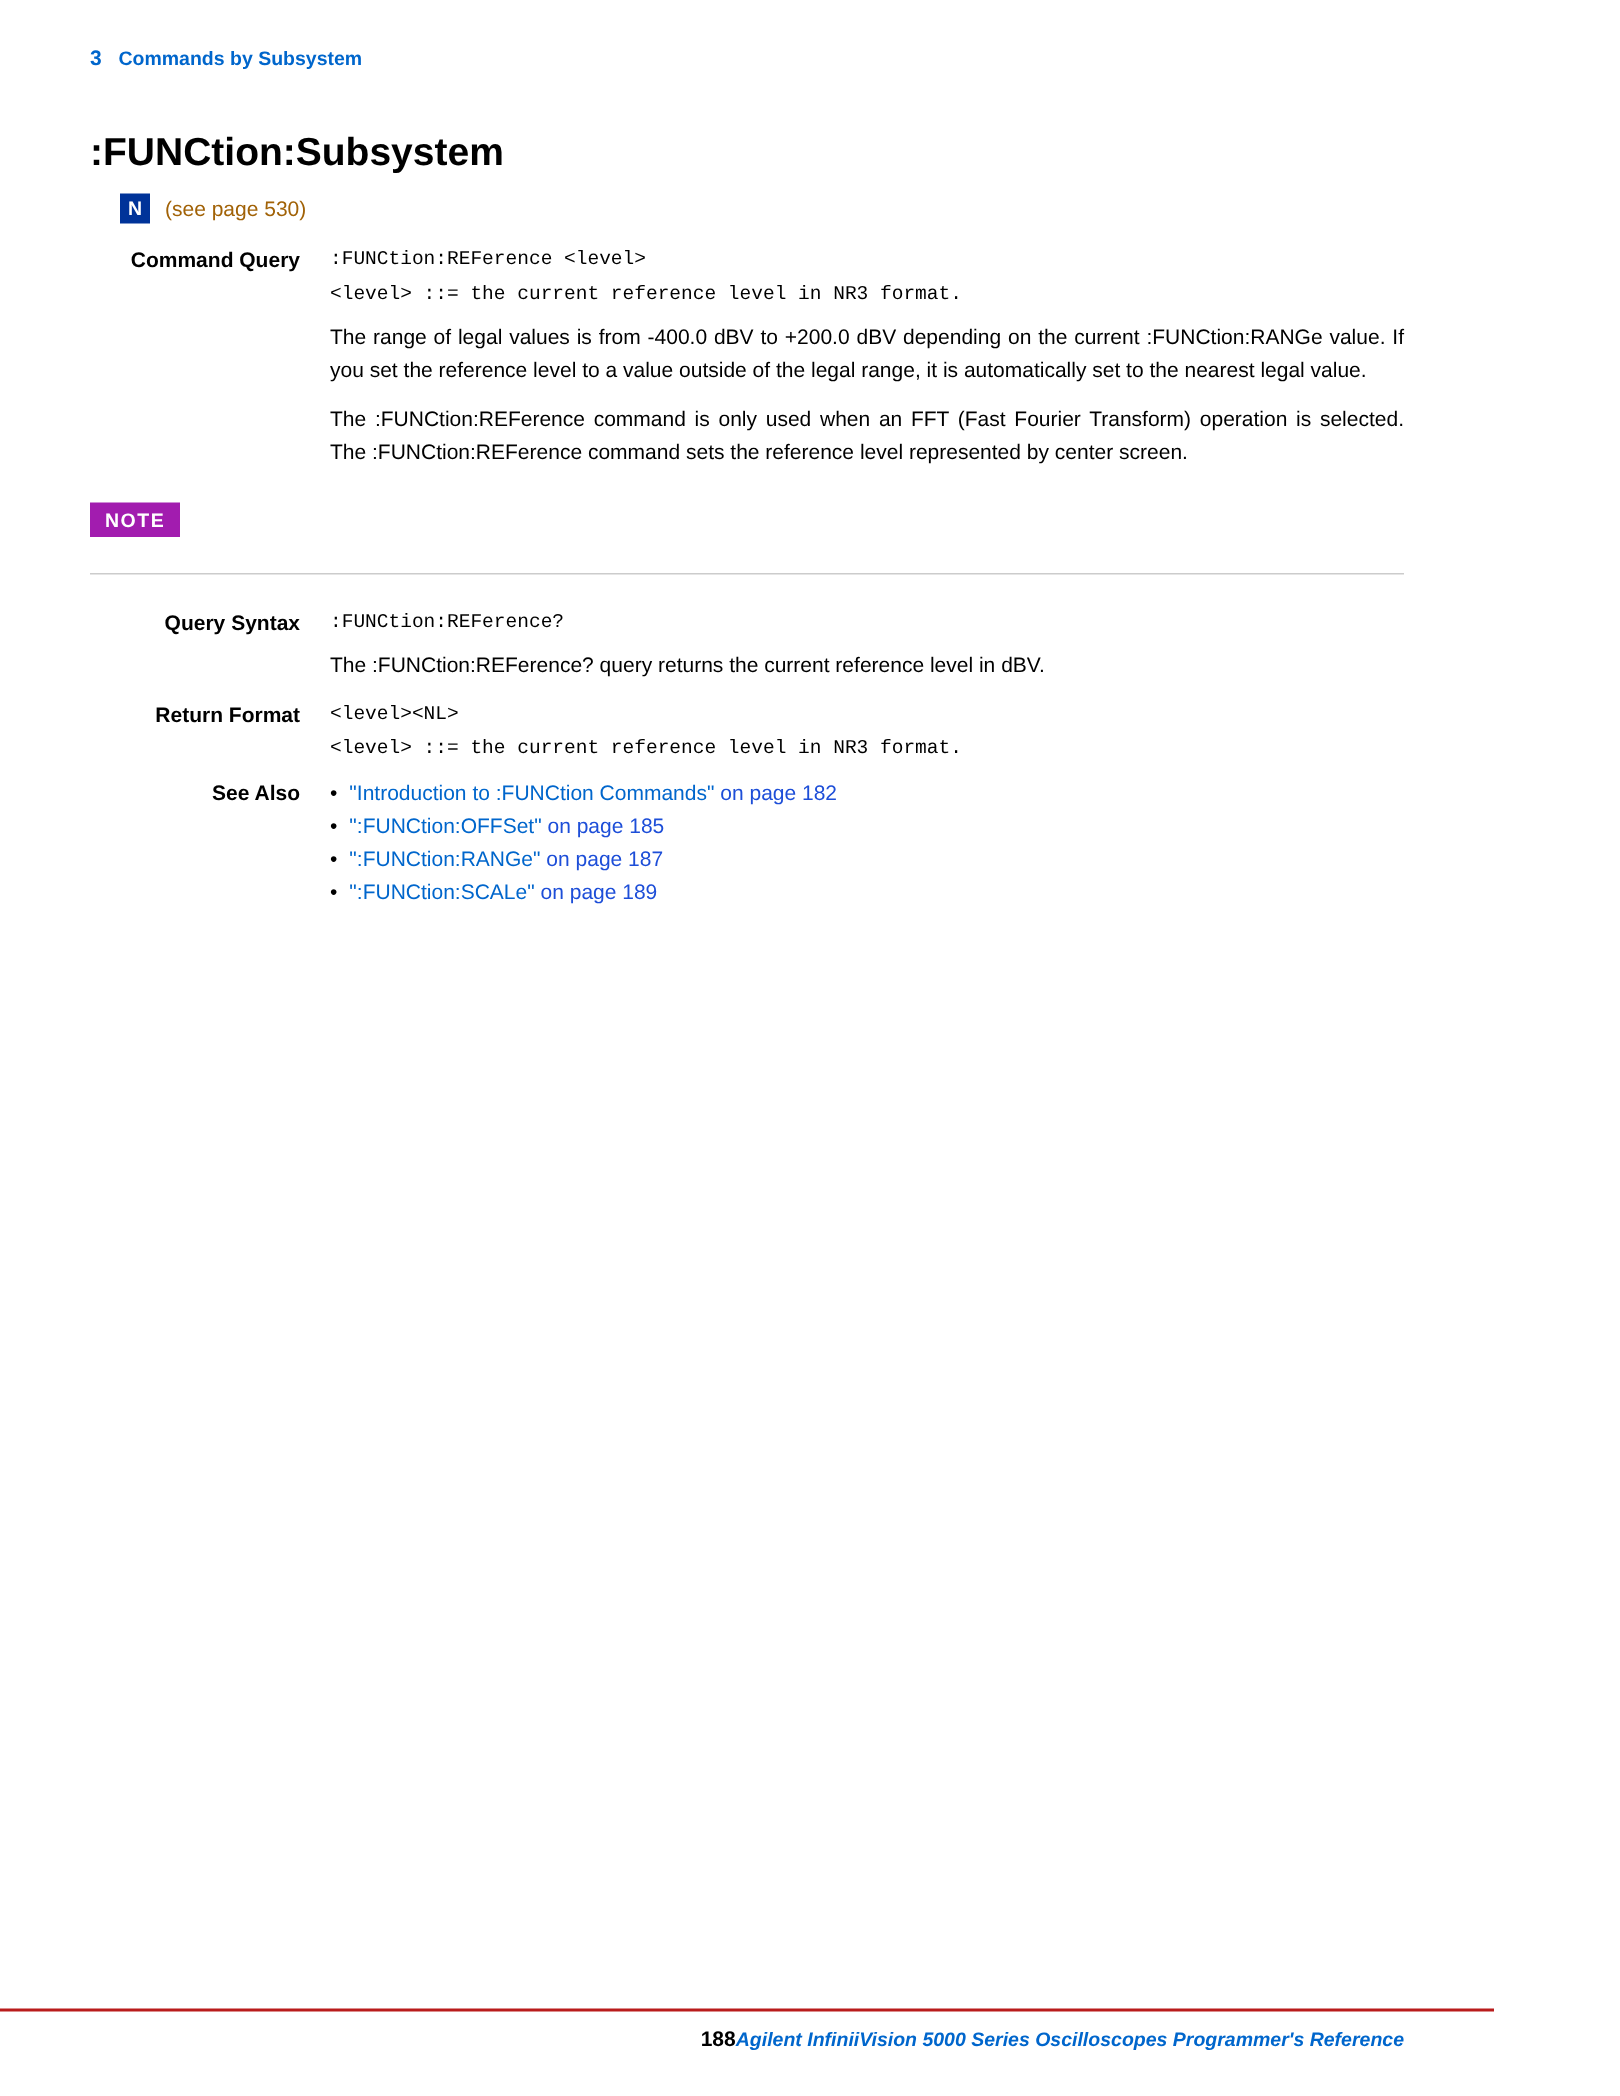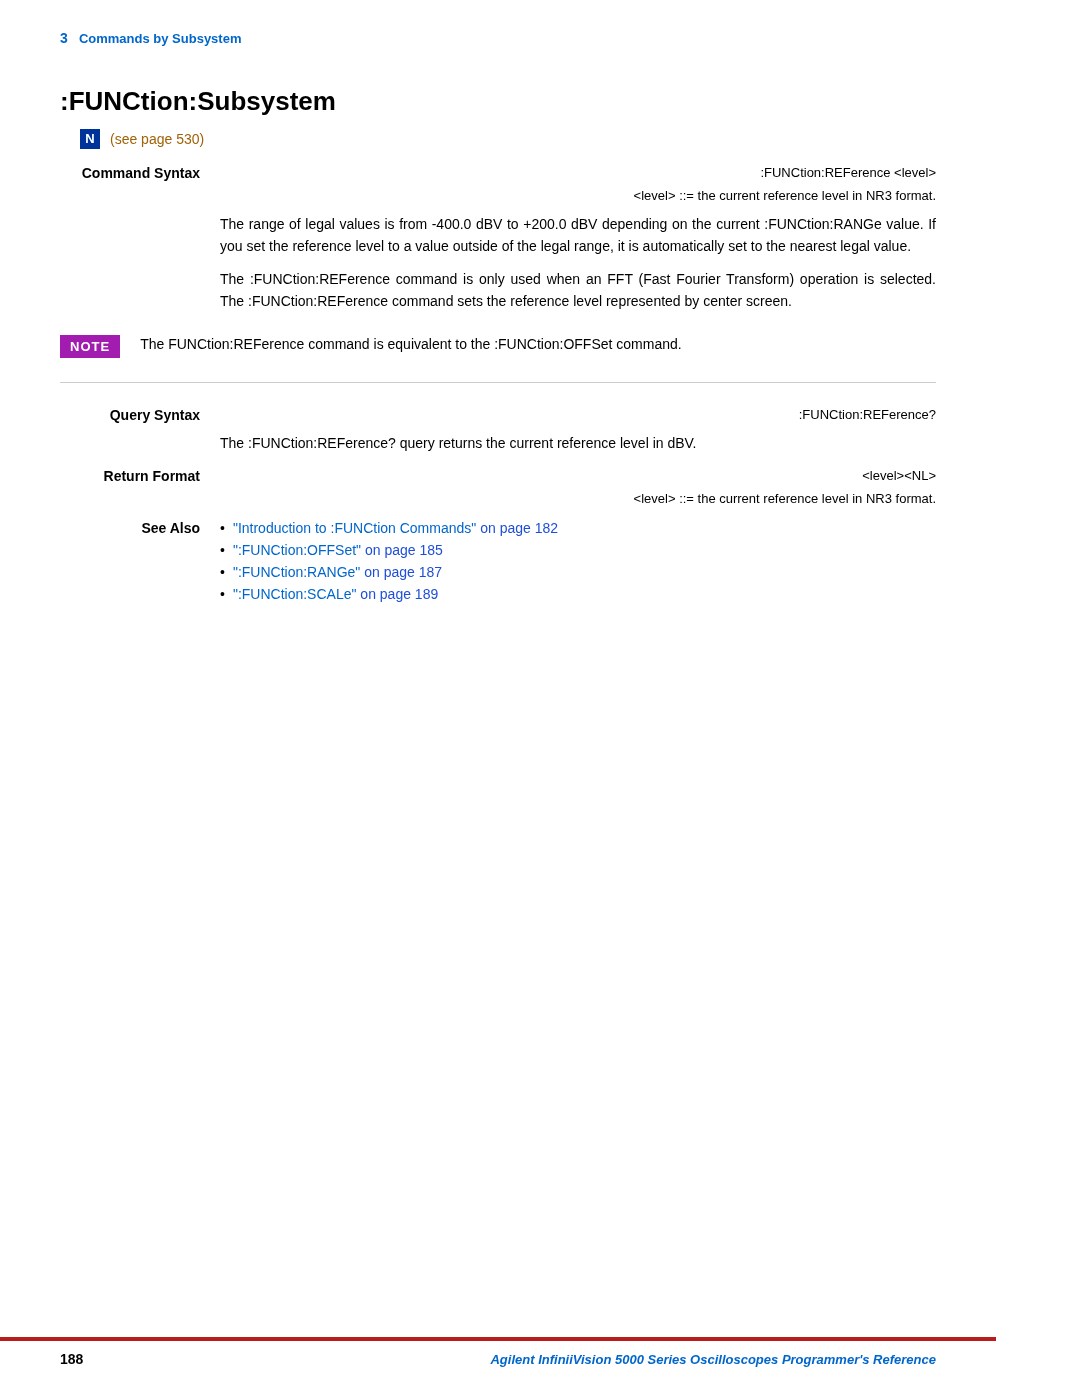--- a/index.html
+++ b/index.html
@@ -99,24 +99,23 @@
       padding-right: 20px;
       padding-top: 0;
       flex-shrink: 0;
     }
 
     .row-content {
       flex: 1;
     }
 
     .code-text {
-      font-family: Liberation Sans, sans-serif;
-      font-size: 13px;
-      color: #000000;
-      text-align: right;
+      font-family: Liberation Mono, monospace;
+      font-size: 13px;
+      color: #000000;
     }
 
     .description-text {
       font-size: 14px;
       line-height: 1.6;
       color: #000000;
       margin-top: 10px;
       text-align: justify;
     }
 
@@ -182,24 +181,24 @@
       color: #1d4ed8;
     }
 
     
     .footer {
       position: absolute;
       bottom: 30px;
       left: 0;
       right: 0;
       display: flex;
-      justify-content: space-between;
+      justify-content: flex-end;
       align-items: center;
       padding: 0 60px;
-      border-top: 4px solid #b91c1c;
+      border-top: 2px solid #b91c1c;
       padding-top: 10px;
     }
 
     .footer-page-number {
       font-size: 14px;
       font-weight: bold;
       color: #000000;
     }
 
     .footer-title {
@@ -222,32 +221,31 @@
   <div class="main-content">
 
     <h1 class="command-title">:FUNCtion:Subsystem</h1>
 
     <div class="n-badge-row">
       <span class="n-badge">N</span>
       <a class="n-badge-link" href="#">(see page 530)</a>
     </div>
 
     <div class="content-row">
-      <div class="row-label">Command Syntax</div>
+      <div class="row-label">Command Query</div>
       <div class="row-content">
         <div class="code-text">:FUNCtion:REFerence &lt;level&gt;</div>
         <div class="code-text" style="margin-top: 8px;">&lt;level&gt; ::= the current reference level in NR3 format.</div>
         <p class="description-text">The range of legal values is from -400.0 dBV to +200.0 dBV depending on the current :FUNCtion:RANGe value. If you set the reference level to a value outside of the legal range, it is automatically set to the nearest legal value.</p>
         <p class="description-text">The :FUNCtion:REFerence command is only used when an FFT (Fast Fourier Transform) operation is selected. The :FUNCtion:REFerence command sets the reference level represented by center screen.</p>
       </div>
     </div>
 
     <div class="note-row">
       <div class="note-badge">NOTE</div>
-      <div class="note-text">The FUNCtion:REFerence command is equivalent to the :FUNCtion:OFFSet command.</div>
     </div>
 
     <hr class="divider">
 
     <div class="content-row">
       <div class="row-label">Query Syntax</div>
       <div class="row-content">
         <div class="code-text">:FUNCtion:REFerence?</div>
         <p class="description-text">The :FUNCtion:REFerence? query returns the current reference level in dBV.</p>
       </div>

